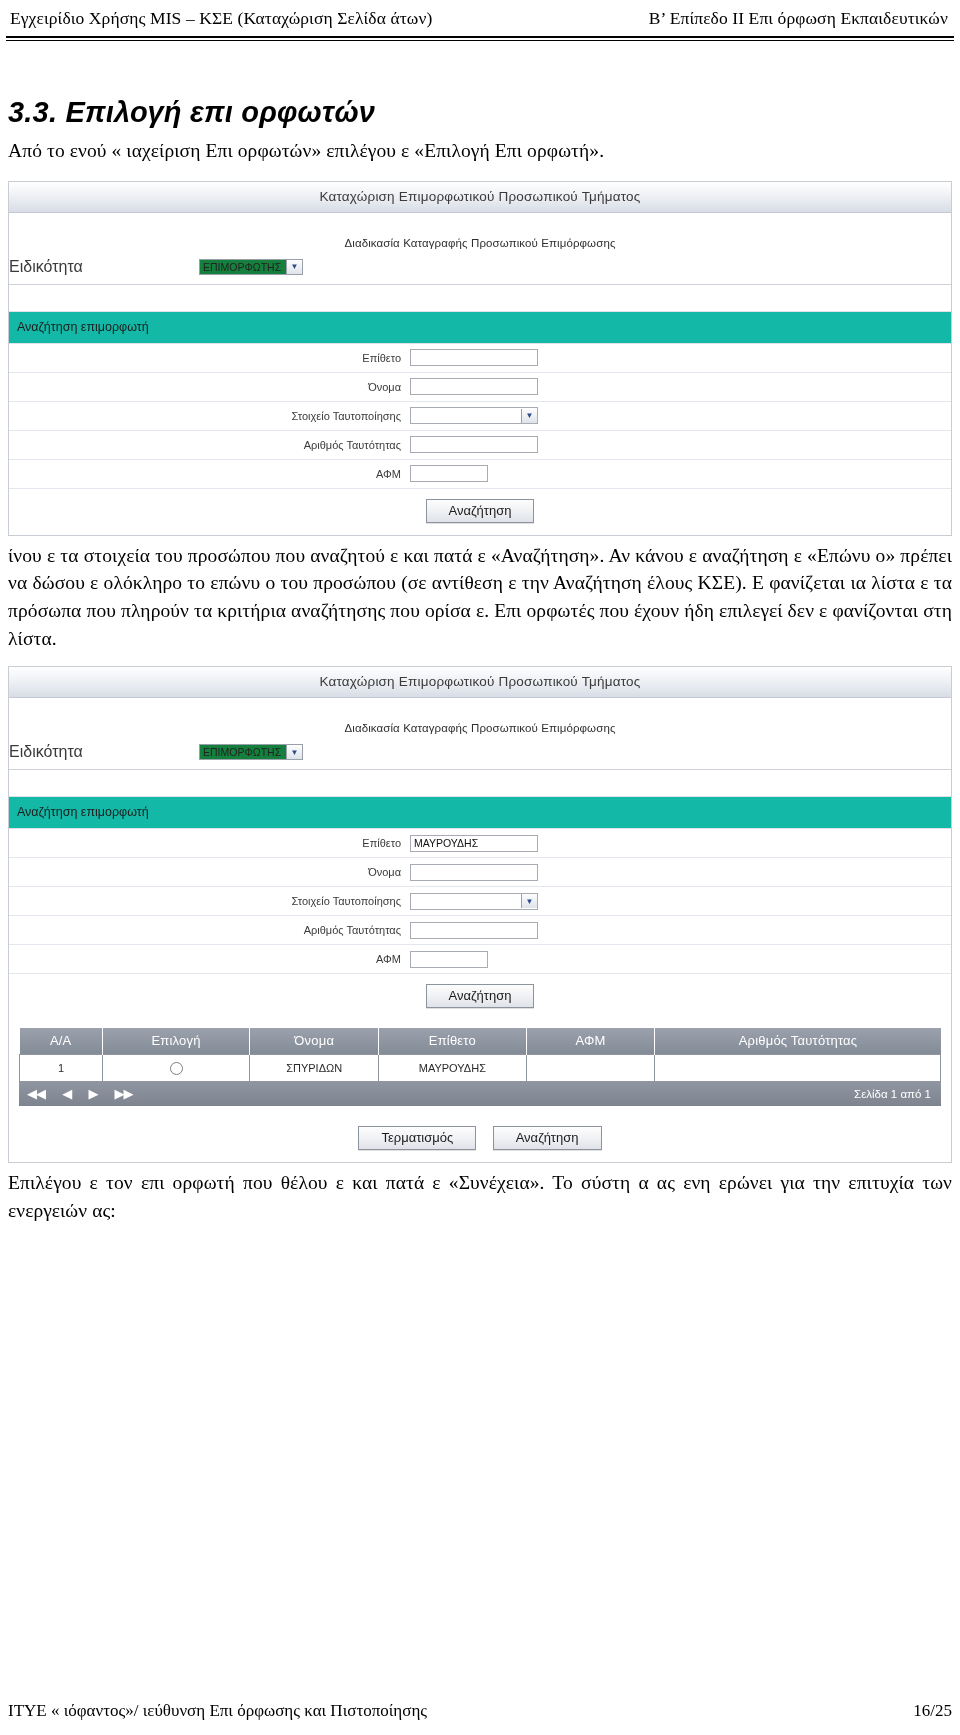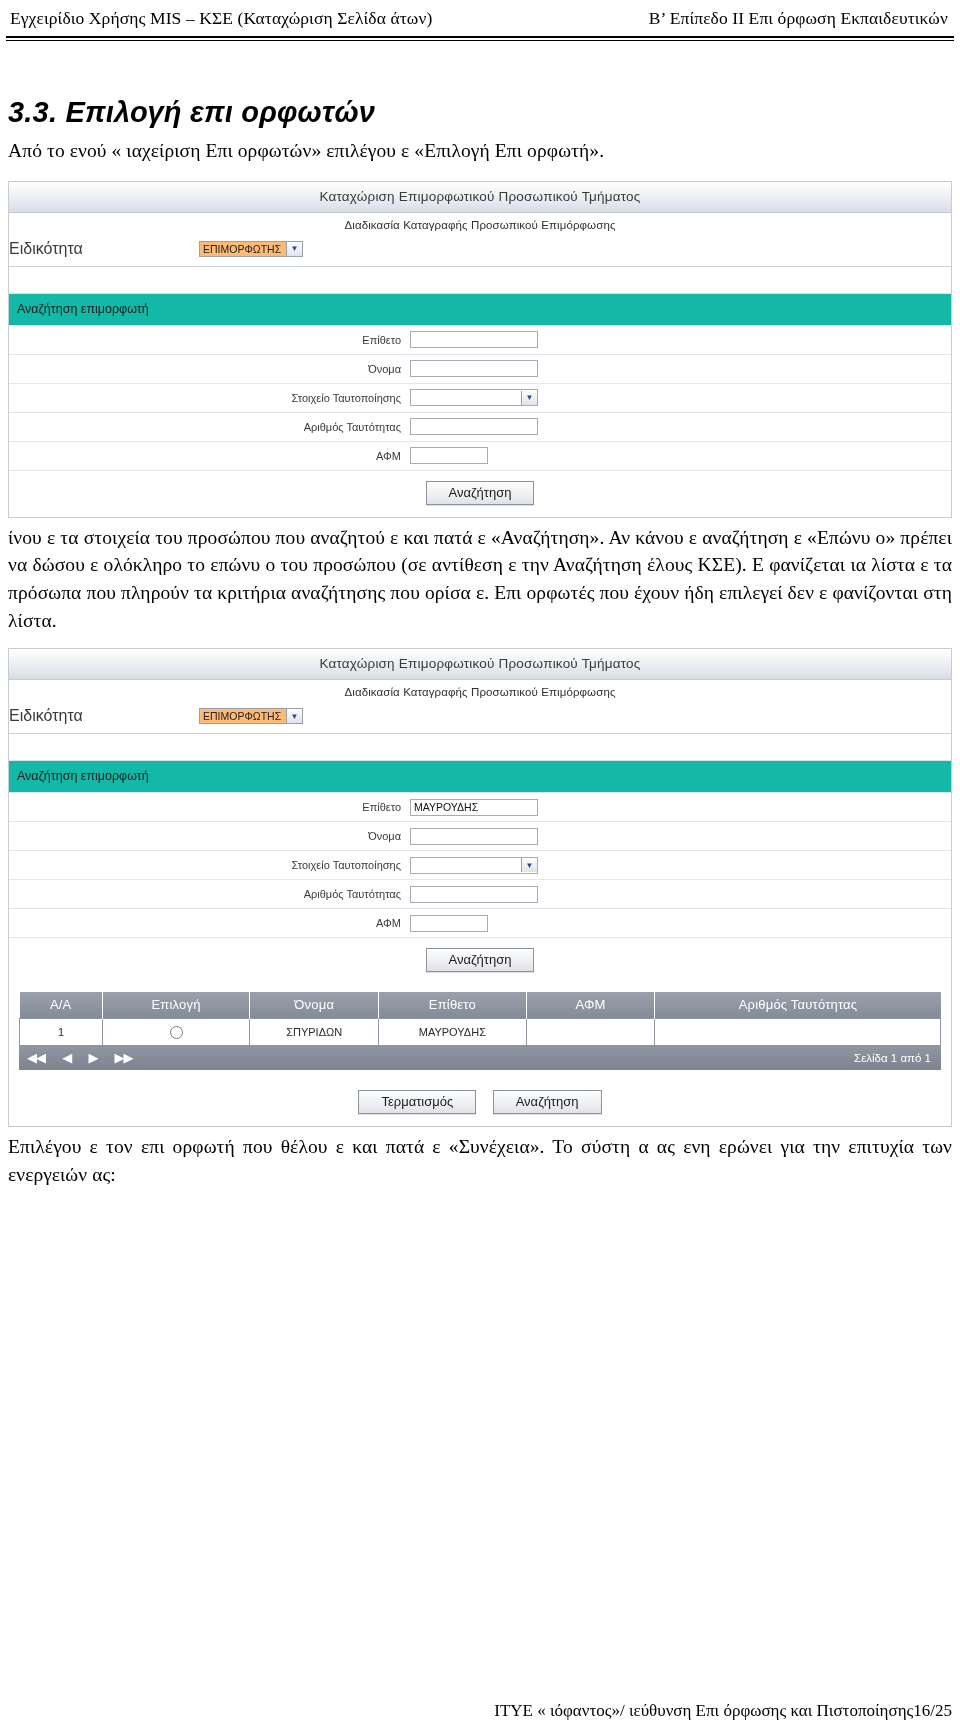--- a/index.html
+++ b/index.html
@@ -102,41 +102,41 @@
     text-align: center;
     font-size: 13.5px;
     color: #3a3a3a;
     padding: 7px 4px 8px 4px;
     letter-spacing: .2px;
   }
   .app-subtitle {
     text-align: center;
     font-size: 11.5px;
     color: #2f2f2f;
-    padding: 6px 4px 7px 4px;
+    padding: 24px 4px 7px 4px;
     background: #ffffff;
     letter-spacing: .1px;
   }
   .spec-row {
     display: flex;
     align-items: center;
     padding: 2px 0 8px 0;
     background: #ffffff;
   }
   .spec-label {
     width: 180px;
     font-size: 16px;
     color: #3a3a3a;
     padding-right: 10px;
   }
   .sel-box {
     display: inline-flex;
     align-items: center;
     border: 1px solid #9aa0aa;
-    background: #fdba74;
+    background: #15803d;
     height: 16px;
     font-size: 10.5px;
     color: #222;
     padding: 0 0 0 3px;
     min-width: 104px;
     box-sizing: border-box;
   }
   .sel-box .sel-text { flex: 1; white-space: nowrap; overflow: hidden; }
   .sel-arrow {
     width: 15px;
@@ -284,21 +284,21 @@
     letter-spacing: -1px;
   }
 
   
   .doc-footer {
     position: absolute;
     left: 8px;
     right: 8px;
     bottom: 14px;
     display: flex;
-    justify-content: flex-end;
+    justify-content: space-between;
     align-items: baseline;
     font-size: 17px;
     font-family: "Liberation Serif", "DejaVu Serif", serif;
   }
 </style>
 </head>
 <body>
 
 <div class="page">
 

